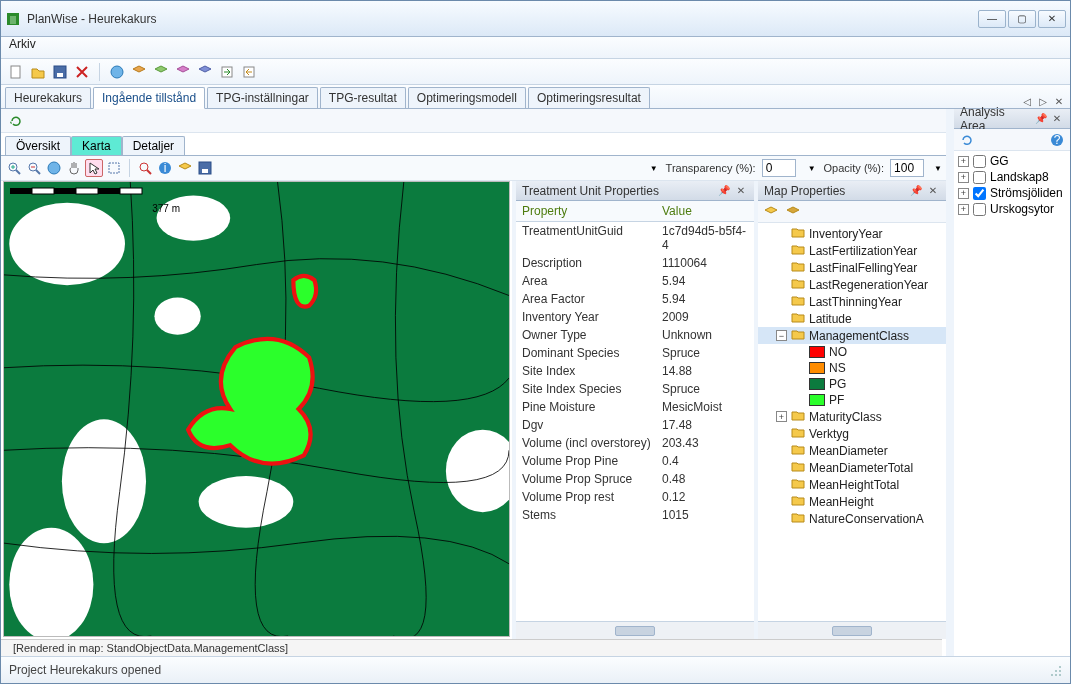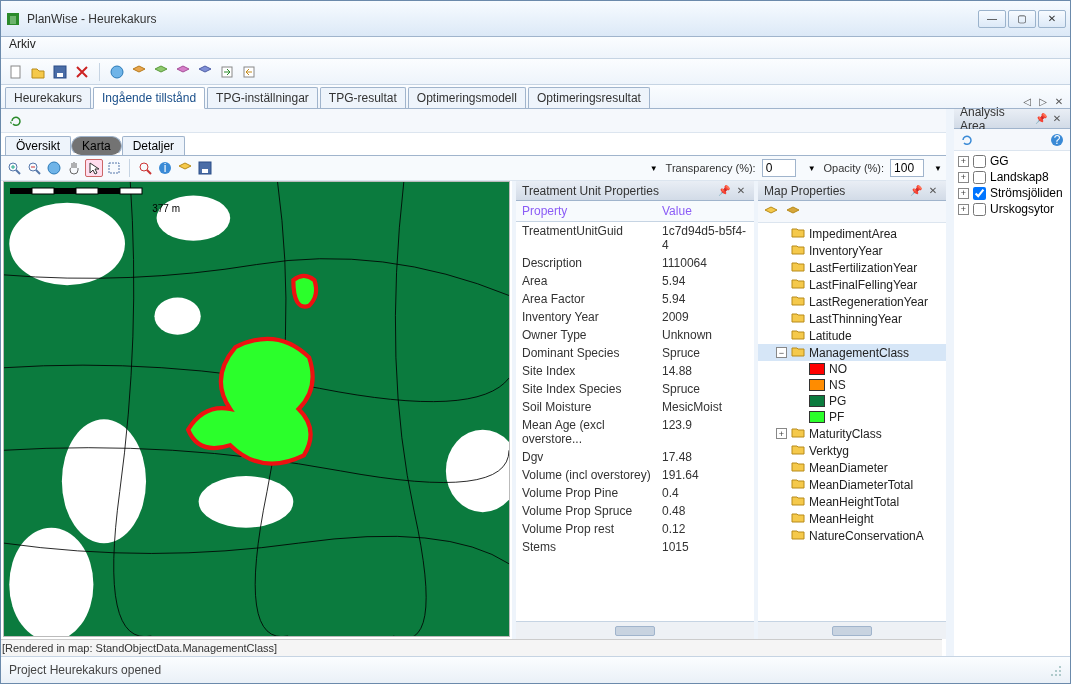--- a/index.html
+++ b/index.html
@@ -18,34 +18,34 @@
 .main { flex: 1; display: flex; min-height: 0; }
 .left-area { flex: 1; display: flex; flex-direction: column; border-right: 4px solid #eef4fb; min-width: 0;}
 .tabbar { height: 24px; background: linear-gradient(#fbfdff,#eef4fb); display: flex; align-items: flex-end; padding-left: 4px; border-bottom: 1px solid #a0b4cc; }
 .tab { padding: 3px 8px 3px 8px; border: 1px solid #a0b4cc; border-bottom: none; background: #eef4fb; margin-right: 2px; border-radius: 2px 2px 0 0; color: #333; }
 .tab.active { background: #fff; font-weight: 400; color: #1a4f8a; border-bottom: 1px solid #fff; margin-bottom: -1px; }
 .tab-ctrl { margin-left: auto; display: flex; gap: 2px; padding-right: 4px; align-items: center; }
 .tab-ctrl span { width: 14px; height: 14px; display:flex; align-items:center; justify-content:center; font-size:10px; color:#555;}
 .sub-toolbar { height: 24px; background: #f5f8fc; display: flex; align-items: center; padding: 0 6px; border-bottom: 1px solid #dce5ef; }
 .subtabs { height: 22px; display: flex; align-items: flex-end; padding-left: 4px; background:#fff;}
 .subtab { padding: 2px 10px; border: 1px solid #a0b4cc; background: #eef4fb; border-bottom:none; margin-right:0; border-radius:2px 2px 0 0;}
-.subtab.active { background: #737373; border-bottom: 1px solid #fff; margin-bottom:-1px;border-radius:10px;}
+.subtab.active { background: #5eead4; border-bottom: 1px solid #fff; margin-bottom:-1px;}
 .map-toolbar { height: 26px; display:flex; align-items:center; padding: 0 4px; gap:2px; background:#f7fafd; border-top:1px solid #a0b4cc; border-bottom:1px solid #dce5ef;}
 .map-toolbar .num-input { width:34px; border:1px solid #a0b4cc; padding:1px 3px; margin:0 4px;}
 .map-toolbar label { font-size:11px; color:#333;}
 .map-region { display:flex; flex:1; min-height:0;}
 .map-canvas { flex:1; position:relative; background:#fff; overflow:hidden; border:1px solid #bbb; margin:0 2px 2px 2px;}
 .scale-bar { position:absolute; left:6px; top:4px; }
-.rendered-text { position:absolute; left:8px; bottom:0; font-size:11px; color:#333; background:#f5f5f5; width:calc(100% - 4px); padding:2px 1px;}
+.rendered-text { position:absolute; left:8px; bottom:0; font-size:11px; color:#333; background:#f5f5f5; width:calc(100% - 4px); padding:2px 12px;}
 .panel { width:242px; display:flex; flex-direction:column; border-left:4px solid #eef4fb;}
 .panel-hdr { height:20px; background: linear-gradient(#e9eef5,#d2dbe7); display:flex; align-items:center; padding:0 6px; border-bottom:1px solid #a0b4cc; font-weight:400; color:#333;}
 .panel-hdr .spacer{flex:1;}
 .panel-hdr .pin, .panel-hdr .x { width:14px; height:14px; display:flex; align-items:center; justify-content:center; font-size:10px; color:#555; margin-left:2px;}
 .prop-head{display:flex; background:#f7fafd; border-bottom:1px solid #c6d4e3;}
-.prop-head div{padding:3px 6px; color:#8b5cf6;}
+.prop-head div{padding:3px 6px; color:#4d7c0f;}
 .prop-list{flex:1; overflow:hidden; background:#fff;}
 .prop-row{display:flex; padding:2px 6px;}
 .prop-row .k{width:140px; color:#333;}
 .prop-row .v{flex:1; color:#333;}
 .hscroll{height:18px; background:#eef1f5; border-top:1px solid #c6d4e3; display:flex; align-items:center; justify-content:center;}
 .hscroll .thumb{width:40px; height:10px; background:#c8d3e0; border:1px solid #a0b4cc; border-radius:2px;}
 .tree{flex:1; overflow:auto; background:#fff; padding:2px 0;}
 .tree-row{display:flex; align-items:center; padding:1px 4px; gap:4px; white-space:nowrap;}
 .tree-row .toggle{width:11px; height:11px; border:1px solid #888; display:flex; align-items:center; justify-content:center; font-size:9px; color:#444; background:#fff;}
 .tree-row .blank{width:11px;}
@@ -340,34 +340,30 @@
               </div>
               <div class="prop-row">
                 <div class="k">Site Index</div>
                 <div class="v">14.88</div>
               </div>
               <div class="prop-row">
                 <div class="k">Site Index Species</div>
                 <div class="v">Spruce</div>
               </div>
               <div class="prop-row">
-                <div class="k">Soil Moisture</div>
+                <div class="k">Pine Moisture</div>
                 <div class="v">MesicMoist</div>
-              </div>
-              <div class="prop-row">
-                <div class="k">Mean Age (excl overstore...</div>
-                <div class="v">123.9</div>
               </div>
               <div class="prop-row">
                 <div class="k">Dgv</div>
                 <div class="v">17.48</div>
               </div>
               <div class="prop-row">
                 <div class="k">Volume (incl overstorey)</div>
-                <div class="v">191.64</div>
+                <div class="v">203.43</div>
               </div>
               <div class="prop-row">
                 <div class="k">Volume Prop Pine</div>
                 <div class="v">0.4</div>
               </div>
               <div class="prop-row">
                 <div class="k">Volume Prop Spruce</div>
                 <div class="v">0.48</div>
               </div>
               <div class="prop-row">
@@ -397,27 +393,20 @@
                   <path d="M8 3 L14 6 L8 9 L2 6 Z" fill="#f5c94b" stroke="#b88b1a"></path>
                 </svg>
               </div>
             <div class="tb-btn">
                 <svg class="ic">
                   <path d="M8 3 L14 6 L8 9 L2 6 Z" fill="#d6a63b" stroke="#b88b1a"></path>
                 </svg>
               </div>
           </div>
           <div class="tree" id="tree-list">
-              <div class="tree-row indent1">
-                <span class="blank"></span>
-                <span><svg class="ticon">
-                    <path d="M1 3 h5 l1 1 h6 v7 h-12 z" fill="#f5c94b" stroke="#b88b1a"></path>
-                  </svg></span>
-                <span class="lbl">ImpedimentArea</span>
-              </div>
               <div class="tree-row indent1">
                 <span class="blank"></span>
                 <span><svg class="ticon">
                     <path d="M1 3 h5 l1 1 h6 v7 h-12 z" fill="#f5c94b" stroke="#b88b1a"></path>
                   </svg></span>
                 <span class="lbl">InventoryYear</span>
               </div>
               <div class="tree-row indent1">
                 <span class="blank"></span>
                 <span><svg class="ticon">

